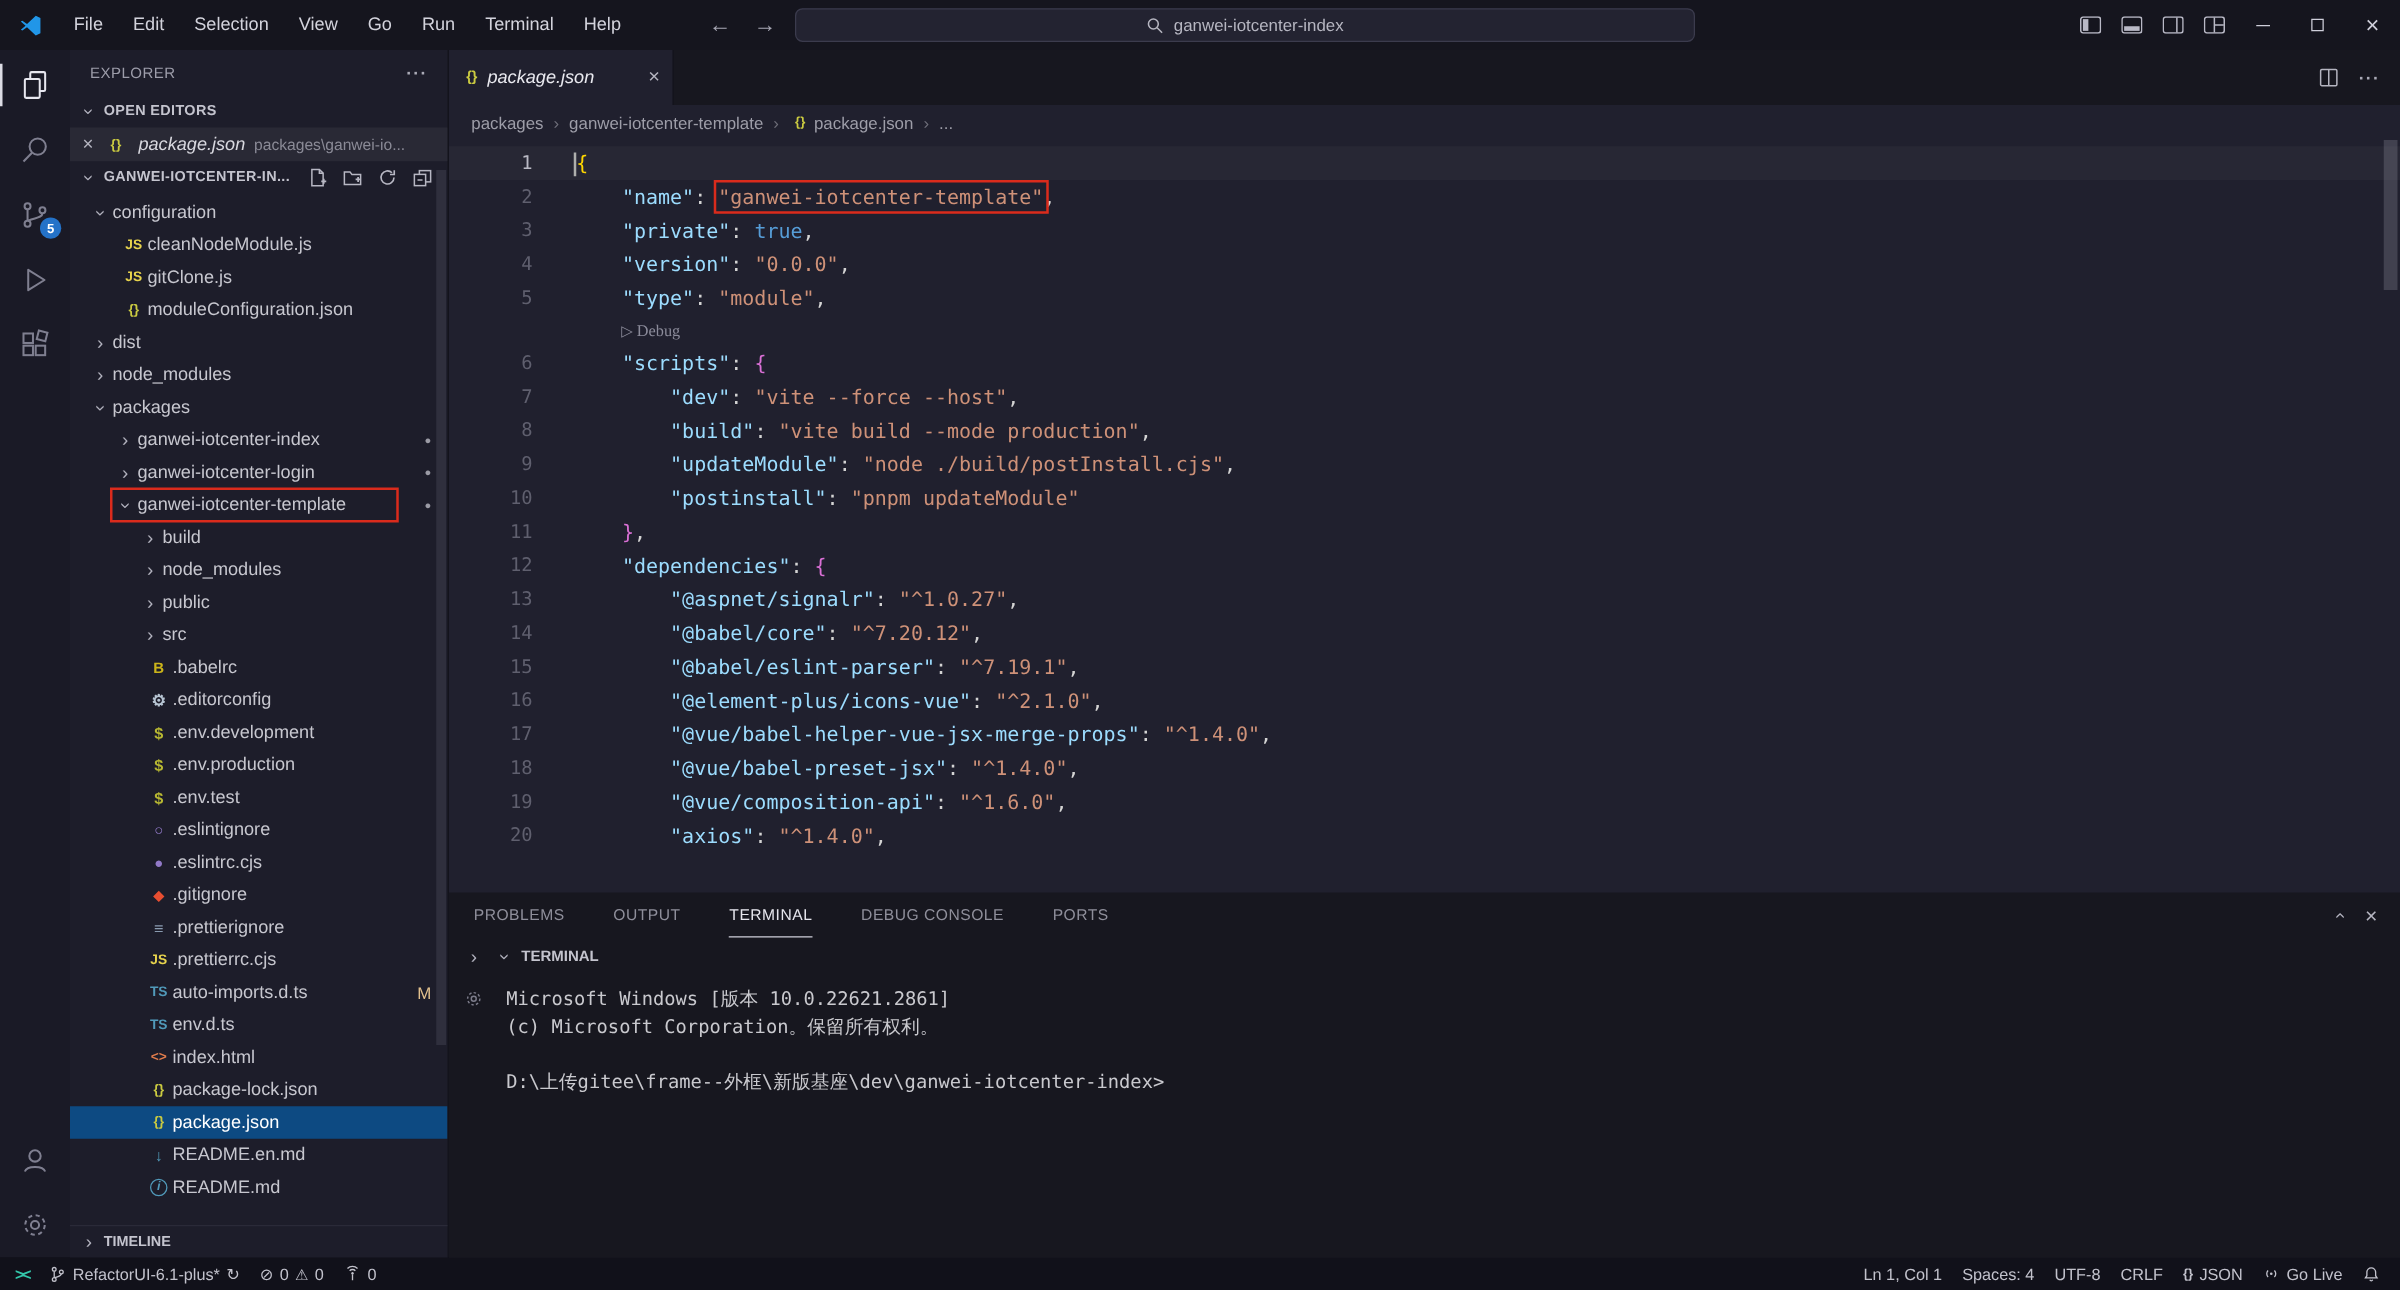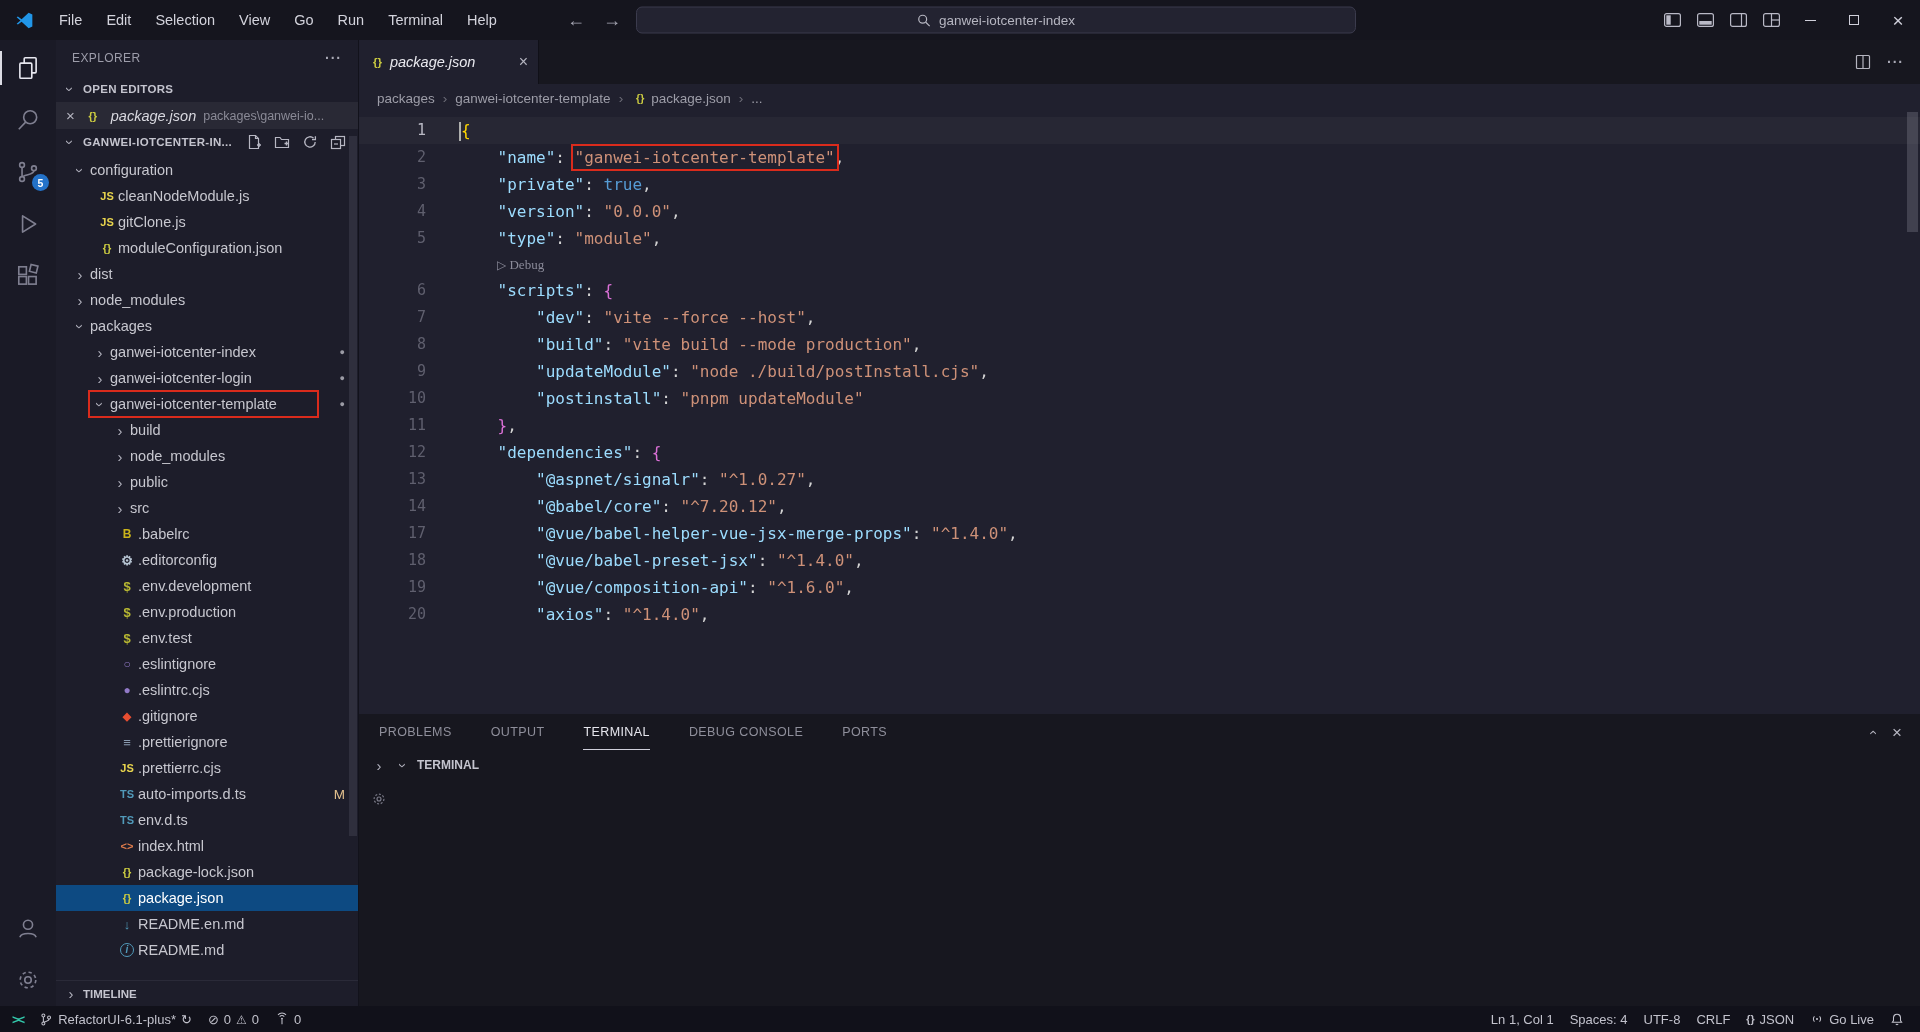--- a/index.html
+++ b/index.html
@@ -578,20 +578,28 @@
             </div>
             <div class="code-line">
               <span class="gutter">13</span>
               <span class="lcontent"><span class="tk-w">        </span><span class="tk-k">"@aspnet/signalr"</span><span class="tk-w">: </span><span class="tk-s">"^1.0.27"</span><span class="tk-w">,</span></span>
             </div>
             <div class="code-line">
               <span class="gutter">14</span>
               <span class="lcontent"><span class="tk-w">        </span><span class="tk-k">"@babel/core"</span><span class="tk-w">: </span><span class="tk-s">"^7.20.12"</span><span class="tk-w">,</span></span>
             </div>
             <div class="code-line">
+              <span class="gutter">15</span>
+              <span class="lcontent"><span class="tk-w">        </span><span class="tk-k">"@babel/eslint-parser"</span><span class="tk-w">: </span><span class="tk-s">"^7.19.1"</span><span class="tk-w">,</span></span>
+            </div>
+            <div class="code-line">
+              <span class="gutter">16</span>
+              <span class="lcontent"><span class="tk-w">        </span><span class="tk-k">"@element-plus/icons-vue"</span><span class="tk-w">: </span><span class="tk-s">"^2.1.0"</span><span class="tk-w">,</span></span>
+            </div>
+            <div class="code-line">
               <span class="gutter">17</span>
               <span class="lcontent"><span class="tk-w">        </span><span class="tk-k">"@vue/babel-helper-vue-jsx-merge-props"</span><span class="tk-w">: </span><span class="tk-s">"^1.4.0"</span><span class="tk-w">,</span></span>
             </div>
             <div class="code-line">
               <span class="gutter">18</span>
               <span class="lcontent"><span class="tk-w">        </span><span class="tk-k">"@vue/babel-preset-jsx"</span><span class="tk-w">: </span><span class="tk-s">"^1.4.0"</span><span class="tk-w">,</span></span>
             </div>
             <div class="code-line">
               <span class="gutter">19</span>
               <span class="lcontent"><span class="tk-w">        </span><span class="tk-k">"@vue/composition-api"</span><span class="tk-w">: </span><span class="tk-s">"^1.6.0"</span><span class="tk-w">,</span></span>
@@ -623,20 +631,26 @@
           <span class="chev down"></span>
           <span>TERMINAL</span>
         </div>
         <div class="term-content">
           <span class="term-deco">
             <svg width="14" height="14" viewBox="0 0 24 24" fill="none" stroke="currentColor" stroke-width="2">
                 <circle cx="12" cy="12" r="3.4"></circle>
                 <circle cx="12" cy="12" r="8.4" stroke-dasharray="3.4 3"></circle>
               </svg>
           </span>
+          <div>
+              <div class="term-line">Microsoft Windows [版本 10.0.22621.2861]</div>
+              <div class="term-line">(c) Microsoft Corporation。保留所有权利。</div>
+              <div class="term-line">&nbsp;</div>
+              <div class="term-line">D:\上传gitee\frame--外框\新版基座\dev\ganwei-iotcenter-index&gt;</div>
+            </div>
         </div>
       </div>
     </section>
   </div>
 
   <footer class="statusbar">
     <div class="sb-left">
       <span class="sb-item">
           <span class="i-remote"></span>
         </span>

